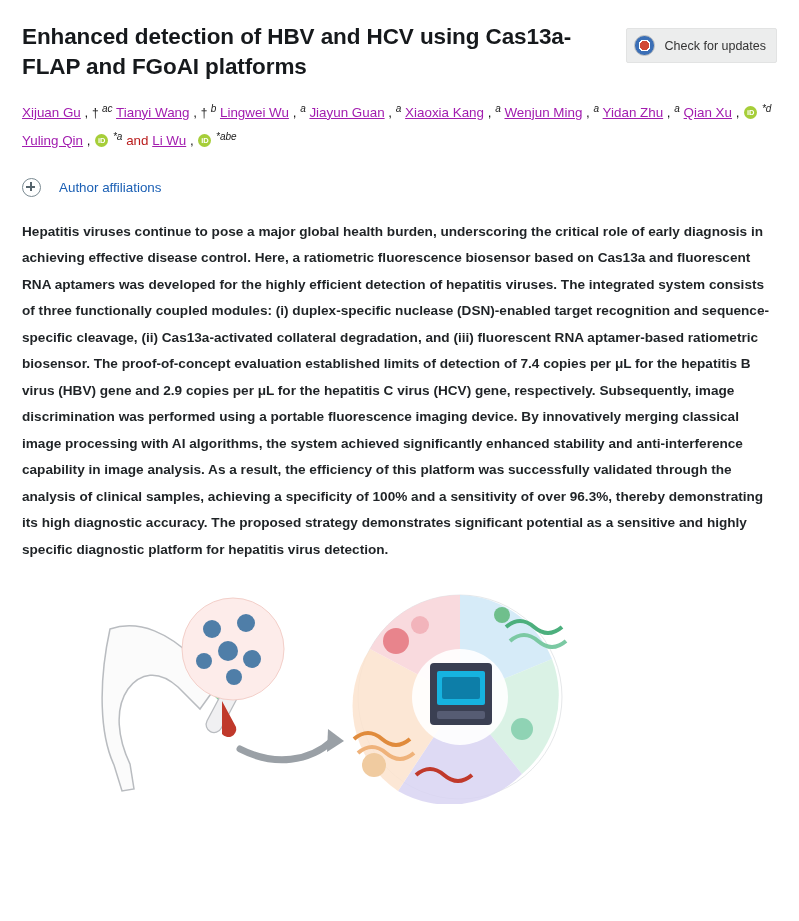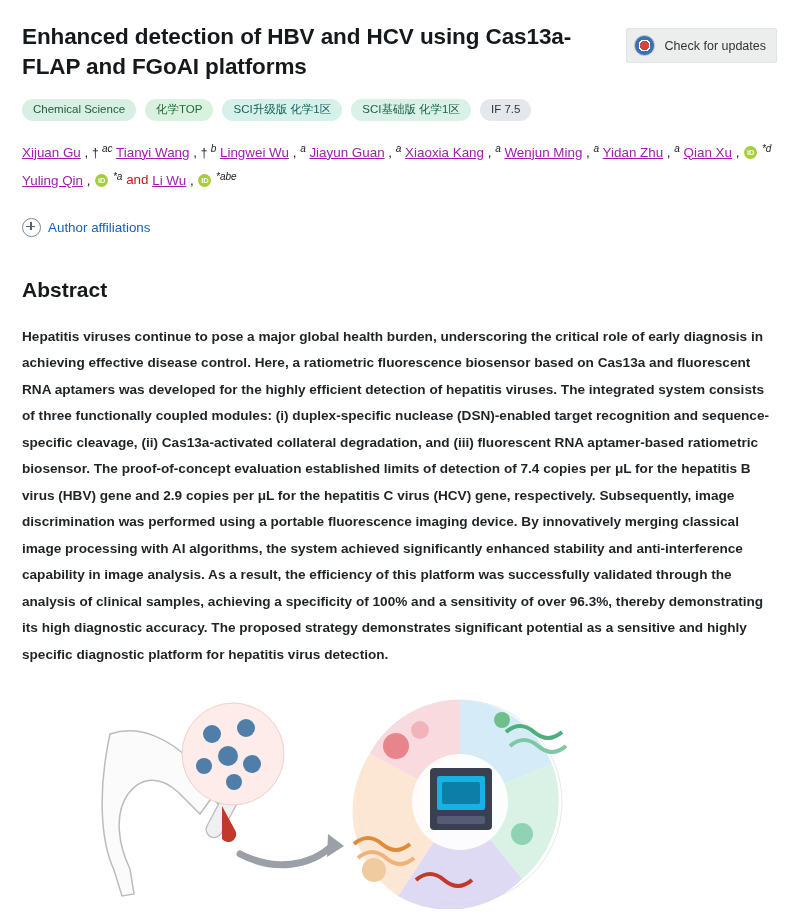--- a/index.html
+++ b/index.html
@@ -133,21 +133,21 @@
     line-height: 13px;
     font-family: "Liberation Sans", sans-serif;
   }
   .and-word { color: #b91c1c; }
 
   
   .affil {
     margin-top: 23px;
     display: flex;
     align-items: center;
-    gap: 7px;
+    gap: 18px;
     cursor: pointer;
   }
   .plus-circle {
     width: 17px; height: 17px;
     border: 1.4px solid #7a8a92;
     border-radius: 50%;
     position: relative;
     flex-shrink: 0;
   }
   .plus-circle::before, .plus-circle::after {
@@ -194,36 +194,28 @@
 <div class="page">
 
   <div class="title-row">
     <h1 class="title">Enhanced detection of HBV and HCV using Cas13a-FLAP and FGoAI platforms</h1>
     <div class="crossmark">
       <span class="cm-logo"></span>
       <span class="crossmark-label">Check for updates</span>
     </div>
   </div>
 
-  <div class="badges">
-      <span class="badge badge-journal">Chemical Science</span>
-      <span class="badge badge-green">化学TOP</span>
-      <span class="badge badge-teal">SCI升级版 化学1区</span>
-      <span class="badge badge-mint">SCI基础版 化学1区</span>
-      <span class="badge badge-grey">IF 7.5</span>
-    </div>
 
   <div class="authors"><span><span class="author-name">Xijuan Gu</span> , <span class="dagger">† </span><span class="sup">ac</span></span> <span><span class="author-name">Tianyi Wang</span> , <span class="dagger">† </span><span class="sup">b</span></span> <span><span class="author-name">Lingwei Wu</span> , <span class="sup">a</span></span> <span><span class="author-name">Jiayun Guan</span> , <span class="sup">a</span></span> <span><span class="author-name">Xiaoxia Kang</span> , <span class="sup">a</span></span> <span><span class="author-name">Wenjun Ming</span> , <span class="sup">a</span></span> <span><span class="author-name">Yidan Zhu</span> , <span class="sup">a</span></span> <span><span class="author-name">Qian Xu</span> , <span class="orcid"></span> <span class="sup">*d</span></span> <span><span class="author-name">Yuling Qin</span> , <span class="orcid"></span> <span class="sup">*a</span></span><span class="and-word"> and </span><span><span class="author-name">Li Wu</span> , <span class="orcid"></span> <span class="sup">*abe</span></span></div>
 
   <div class="affil">
     <span class="plus-circle"></span>
     <span class="affil-label">Author affiliations</span>
   </div>
 
-  <div class="abstract-heading">Abstract</div>
   <div class="abstract-body">Hepatitis viruses continue to pose a major global health burden, underscoring the critical role of early diagnosis in achieving effective disease control. Here, a ratiometric fluorescence biosensor based on Cas13a and fluorescent RNA aptamers was developed for the highly efficient detection of hepatitis viruses. The integrated system consists of three functionally coupled modules: (i) duplex-specific nuclease (DSN)-enabled target recognition and sequence-specific cleavage, (ii) Cas13a-activated collateral degradation, and (iii) fluorescent RNA aptamer-based ratiometric biosensor. The proof-of-concept evaluation established limits of detection of 7.4 copies per μL for the hepatitis B virus (HBV) gene and 2.9 copies per μL for the hepatitis C virus (HCV) gene, respectively. Subsequently, image discrimination was performed using a portable fluorescence imaging device. By innovatively merging classical image processing with AI algorithms, the system achieved significantly enhanced stability and anti-interference capability in image analysis. As a result, the efficiency of this platform was successfully validated through the analysis of clinical samples, achieving a specificity of 100% and a sensitivity of over 96.3%, thereby demonstrating its high diagnostic accuracy. The proposed strategy demonstrates significant potential as a sensitive and highly specific diagnostic platform for hepatitis virus detection.</div>
 
   <div class="graphical">
     <svg width="600" height="215" viewBox="0 0 600 215" xmlns="http://www.w3.org/2000/svg">
 
       <g>
         <path d="M10 40 C40 30, 70 45, 95 70 L118 95 L100 120 L78 98 C58 80, 40 84, 28 100 C14 120, 18 150, 30 175 L34 200 L22 202 L14 176 C0 146, -2 95, 10 40 Z" fill="#fbfbfb" stroke="#b9bcc0" stroke-width="1.5"></path>
         <rect x="86" y="72" width="22" height="13" rx="3" fill="#86cf9c" transform="rotate(45 97 78)"></rect>
         <rect x="112" y="100" width="22" height="13" rx="3" fill="#86cf9c" transform="rotate(45 123 106)"></rect>
       </g>

